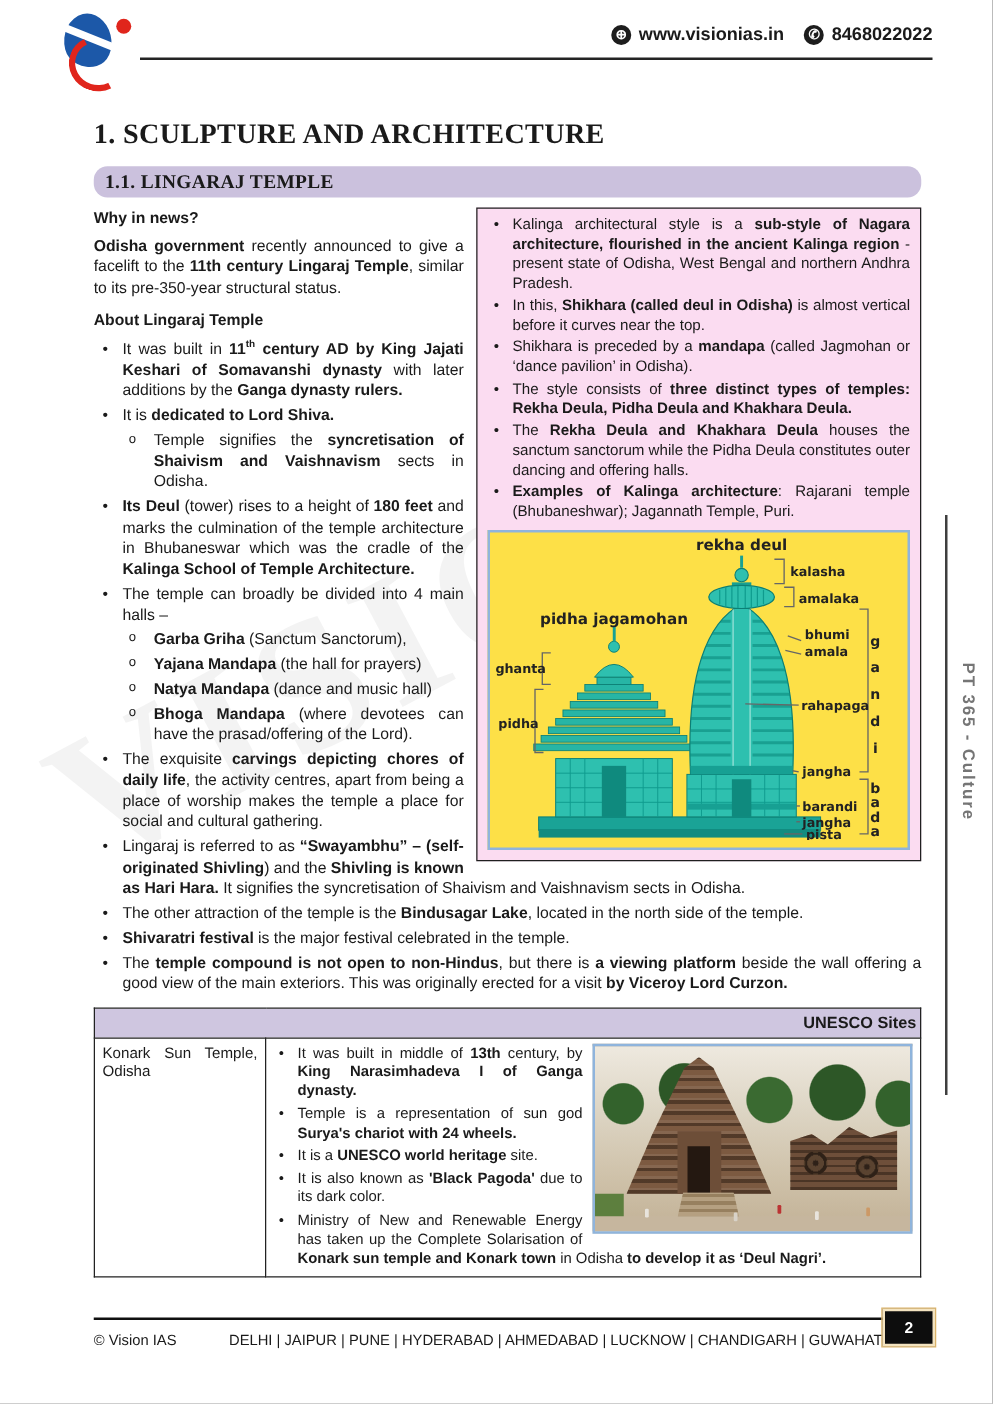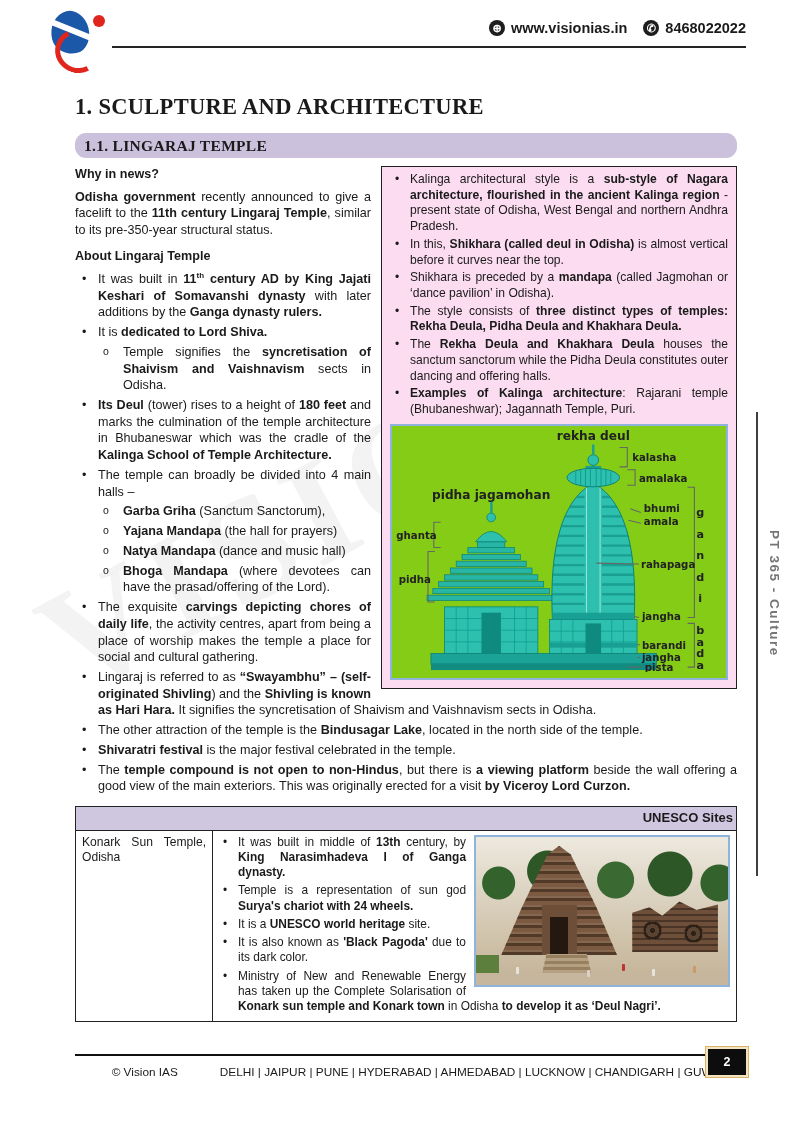--- a/index.html
+++ b/index.html
@@ -37,21 +37,21 @@
   .blt{position:relative;padding-left:23px;text-align:justify;margin-bottom:3px;}
   .blt::before{content:"\2022";position:absolute;left:7px;}
   .blt.l2{padding-left:48px;}
   .blt.l2::before{content:"o";left:28px;font-size:10.5px;top:1px;}
   
   .kbox{float:right;width:338px;border:1.6px solid #1f1f1f;background:#fbdcf1;
         padding:5px 8px 8px;margin:0 0 6px 10px;font-size:12.1px;line-height:1.3;}
   .ktitle{font-weight:bold;font-size:12.4px;margin-bottom:2px;}
   .pblt{position:relative;padding-left:20px;text-align:justify;margin-bottom:2px;}
   .pblt::before{content:"\2022";position:absolute;left:5px;}
-  .dbox{background:#84cc16;border:2px solid #8fb4dc;margin-top:6px;padding:1px;}
+  .dbox{background:#fde047;border:2px solid #8fb4dc;margin-top:6px;padding:1px;}
   
   .t12{width:100%;border-collapse:collapse;border:1.6px solid #222;margin-top:8px;
        font-size:11.9px;line-height:1.28;}
   .t12 th{background:#cfc6e0;border:1.3px solid #222;padding:3px;font-size:13px;
           font-weight:bold;text-align:right;}
   .t12 td{border:1.3px solid #222;vertical-align:top;padding:4px 6px;}
   .td-name{width:124px;text-align:justify;font-size:12.1px;}
   .photo{float:right;width:252px;height:148px;border:2px solid #8fb4dc;margin:0 0 5px 8px;
          position:relative;overflow:hidden;background:linear-gradient(#eee9df,#ddd5c4 35%,#cfc2aa 70%,#c2b196);}
   .trees{position:absolute;left:-10px;top:10px;right:-10px;height:60px;
@@ -73,21 +73,21 @@
   .steps{position:absolute;left:26%;bottom:6%;width:20%;height:15%;
          background:repeating-linear-gradient(to top,#97805f 0 3px,#b5a081 3px 6px);
          clip-path:polygon(10% 0,90% 0,100% 100%,0 100%);}
   .ground{position:absolute;left:0;bottom:0;width:100%;height:8%;background:#c6b69e;}
   .grass{position:absolute;left:0;bottom:6%;width:9%;height:14%;background:#5d7f3e;}
   .pp{position:absolute;width:3px;height:7px;border-radius:1px;}
   .tblt{position:relative;padding-left:19px;text-align:justify;margin-bottom:3px;}
   .tblt::before{content:"\2022";position:absolute;left:4px;}
   
   .footer{position:absolute;left:75px;right:48px;top:1054px;border-top:2.6px solid #101010;
-          padding-top:9px;display:flex;gap:42px;font-size:11.8px;z-index:2;justify-content:flex-end;}
+          padding-top:9px;display:flex;gap:42px;font-size:11.8px;z-index:2;}
   .pagenum{position:absolute;right:46px;top:1047px;width:38px;height:26px;background:#0d0d0d;
            border:2px solid #f3e3c0;outline:1.6px solid #d9b26a;color:#fff;font-weight:bold;
            display:flex;align-items:center;justify-content:center;font-size:12.5px;z-index:3;}
   
   .sideline{position:absolute;right:36px;top:412px;width:2px;height:464px;background:#3f3f3f;z-index:2;}
   .sidetext{position:absolute;right:12px;top:530px;writing-mode:vertical-rl;font-weight:bold;
             color:#757575;font-size:13.5px;letter-spacing:1.5px;z-index:2;}
   .clear{clear:both;}
   sup{font-size:8px;}
   svg text{font-family:"DejaVu Sans","Liberation Sans",sans-serif;}

